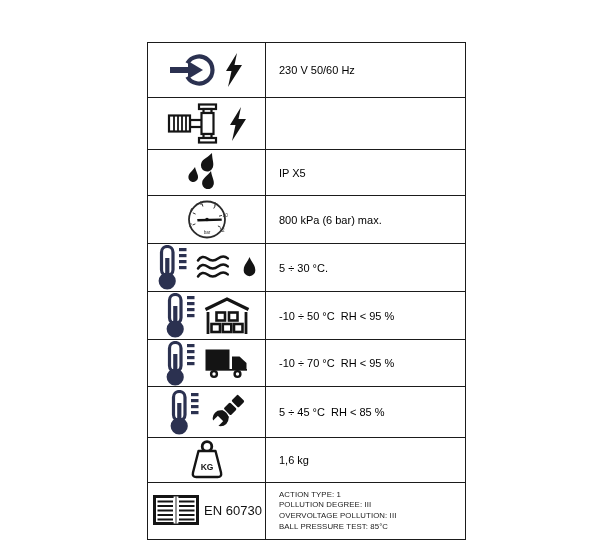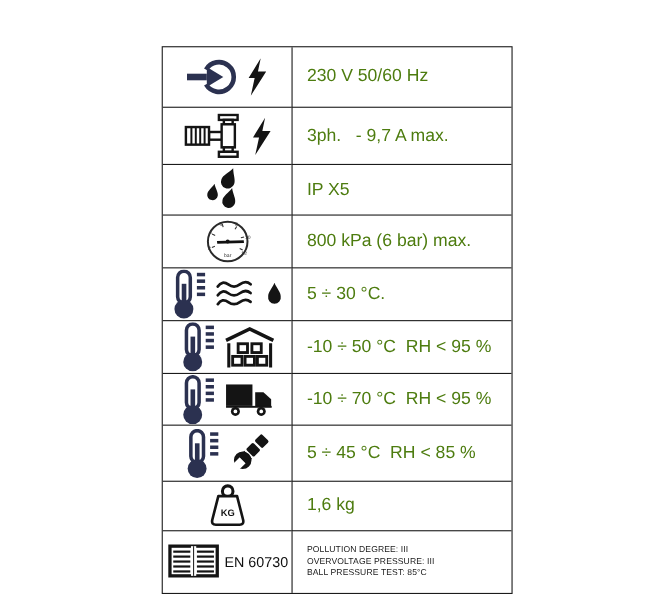--- a/index.html
+++ b/index.html
@@ -15,21 +15,21 @@
   .icon-cell{
     border-bottom:1.2px solid #1b1b1b; display:flex; align-items:center; justify-content:center;
     gap:9px; box-sizing:border-box; overflow:hidden;
   }
   .value-cell{
     border-bottom:1.2px solid #1b1b1b; border-left:1.2px solid #1b1b1b;
     display:flex; flex-direction:column; justify-content:center;
     padding-left:13px; box-sizing:border-box;
   }
   .row:last-child .icon-cell, .row:last-child .value-cell{border-bottom:none;}
-  .value-line{font-size:16px; line-height:18px; white-space:pre; color:#4d7c0f;}
+  .value-line{font-size:11px; line-height:18px; white-space:pre; color:#000000;}
   .vc-spread .value-line{line-height:20px;}
   .fine-print .value-line{font-size:7.8px; line-height:10.6px; letter-spacing:0.1px; color:#1a1a1a;}
   .icon-stack{display:flex; flex-direction:row; align-items:center; gap:3px;text-align:center;}
   .standard-label{font-size:13px; line-height:14px; color:#111;}
   svg{display:block;}
   .svg-label{font-family:"Liberation Sans", sans-serif;}
 </style>
 </head>
 <body>
 
@@ -69,21 +69,20 @@
             <line x1="12" y1="13" x2="12" y2="28"></line>
             <line x1="16" y1="13" x2="16" y2="28"></line>
             <line x1="20" y1="13" x2="20" y2="28"></line>
           </g>
         </svg>
         <svg width="18" height="34" viewBox="0 0 18 34">
           <polygon points="12,0 1,18 6.5,18 3,34 17,12 9.5,12" fill="#141414"></polygon>
         </svg>
       </div>
       <div class="value-cell vc-spread">
-        <div class="value-line">3ph.   - 9,7 A max.</div>
       </div>
     </div>
 
     <div class="row">
       <div class="icon-cell">
         <svg width="40" height="42" viewBox="0 0 40 42">
           <g fill="#141414">
             <path transform="translate(25,1) rotate(22)" d="M0 0 C2.5 6 6.2 9 6.2 13.2 A6.2 6.2 0 1 1 -6.2 13.2 C-6.2 9 -2.5 6 0 0 Z"></path>
             <path transform="translate(8,15) rotate(10) scale(0.78)" d="M0 0 C2.5 6 6.2 9 6.2 13.2 A6.2 6.2 0 1 1 -6.2 13.2 C-6.2 9 -2.5 6 0 0 Z"></path>
             <path transform="translate(24,19) rotate(14) scale(0.95)" d="M0 0 C2.5 6 6.2 9 6.2 13.2 A6.2 6.2 0 1 1 -6.2 13.2 C-6.2 9 -2.5 6 0 0 Z"></path>
@@ -273,20 +272,21 @@
                 <rect x="28" y="21" width="15.5" height="2"></rect>
               <rect x="28" y="25.5" width="15.5" height="2"></rect>
             </g>
             <rect x="22.6" y="3.5" width="4.8" height="27" fill="#ffffff"></rect>
             <rect x="24.55" y="3.5" width="0.9" height="27" fill="#141414"></rect>
           </svg>
           <div class="standard-label">EN 60730</div>
         </div>
       </div>
       <div class="value-cell fine-print">
+        <div class="value-line">ACTION TYPE: 1</div>
         <div class="value-line">POLLUTION DEGREE: III</div>
-        <div class="value-line">OVERVOLTAGE PRESSURE: III</div>
+        <div class="value-line">OVERVOLTAGE POLLUTION: III</div>
         <div class="value-line">BALL PRESSURE TEST: 85°C</div>
       </div>
     </div>
 
   </div>
 </div>
 
 </body></html>

